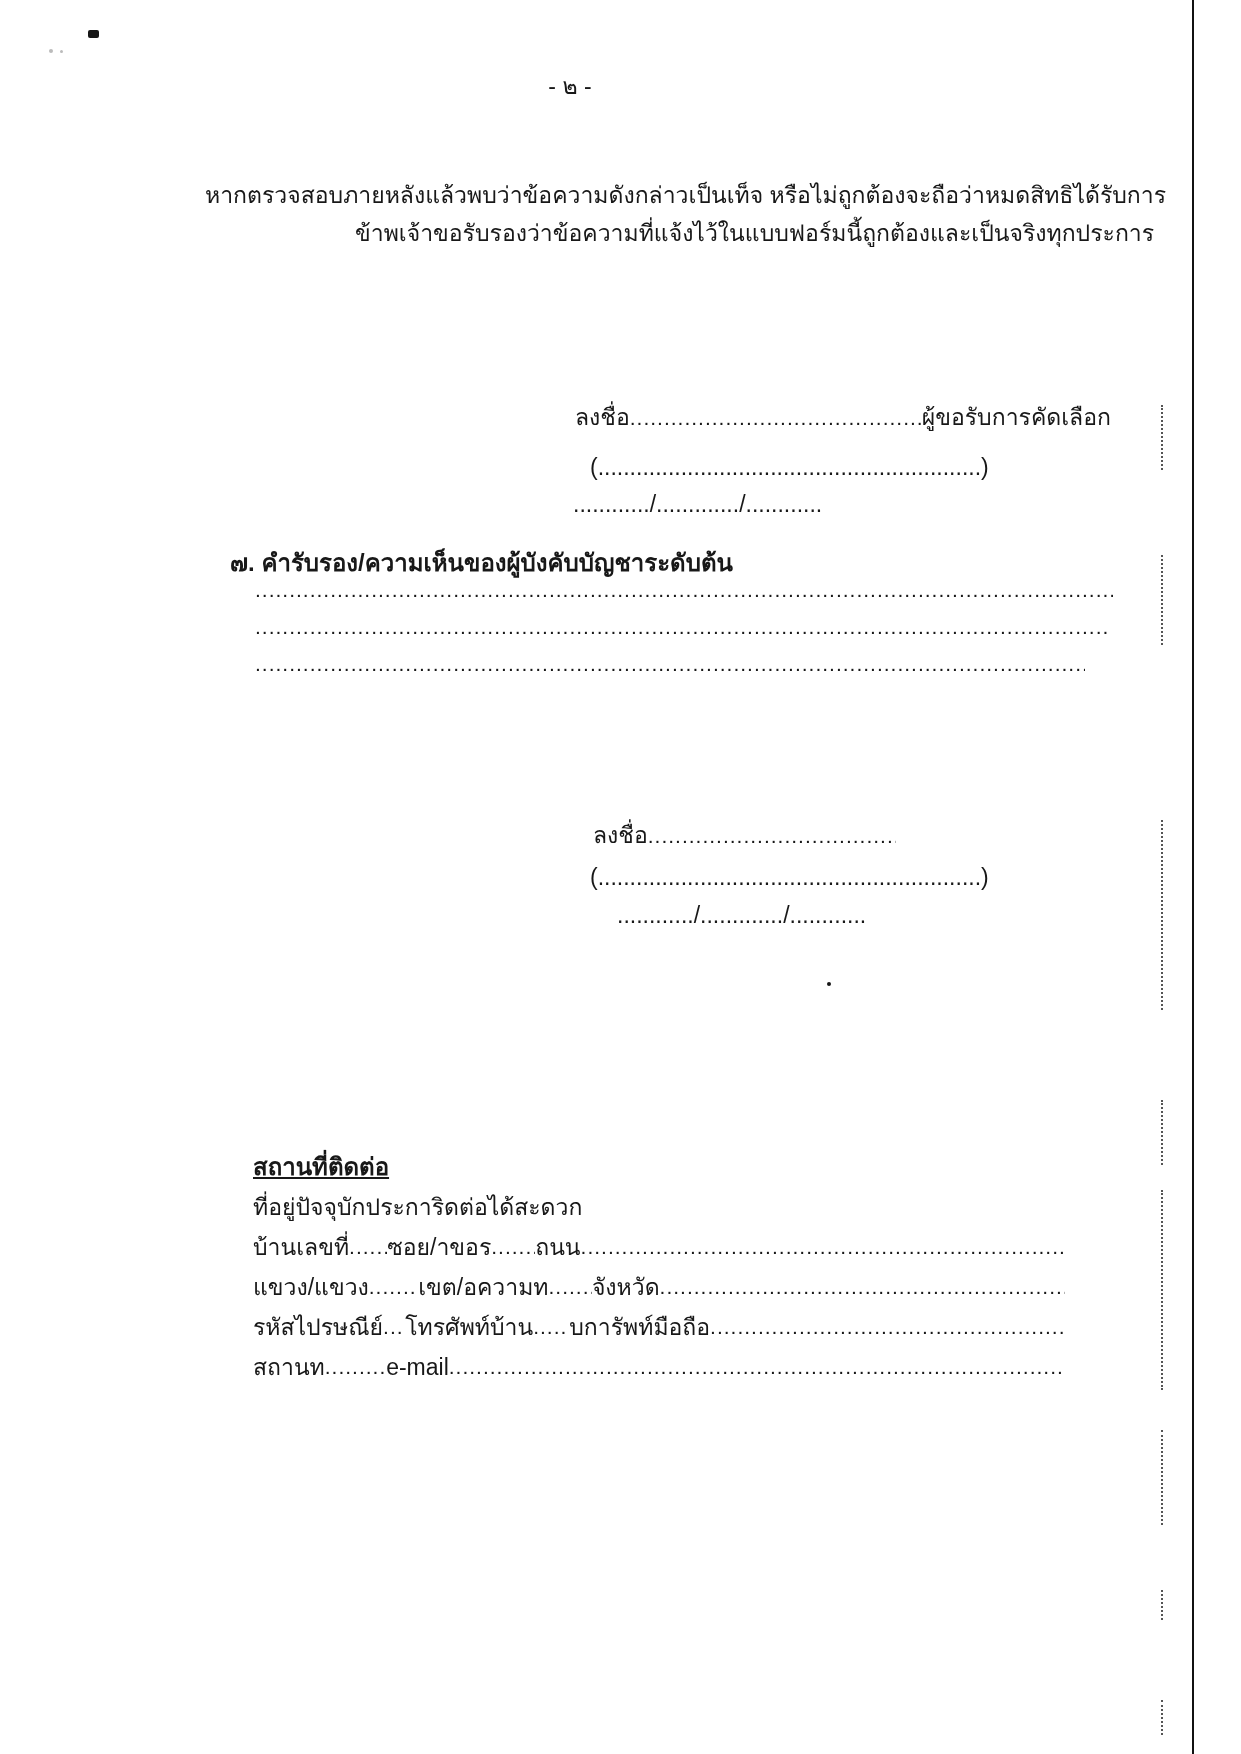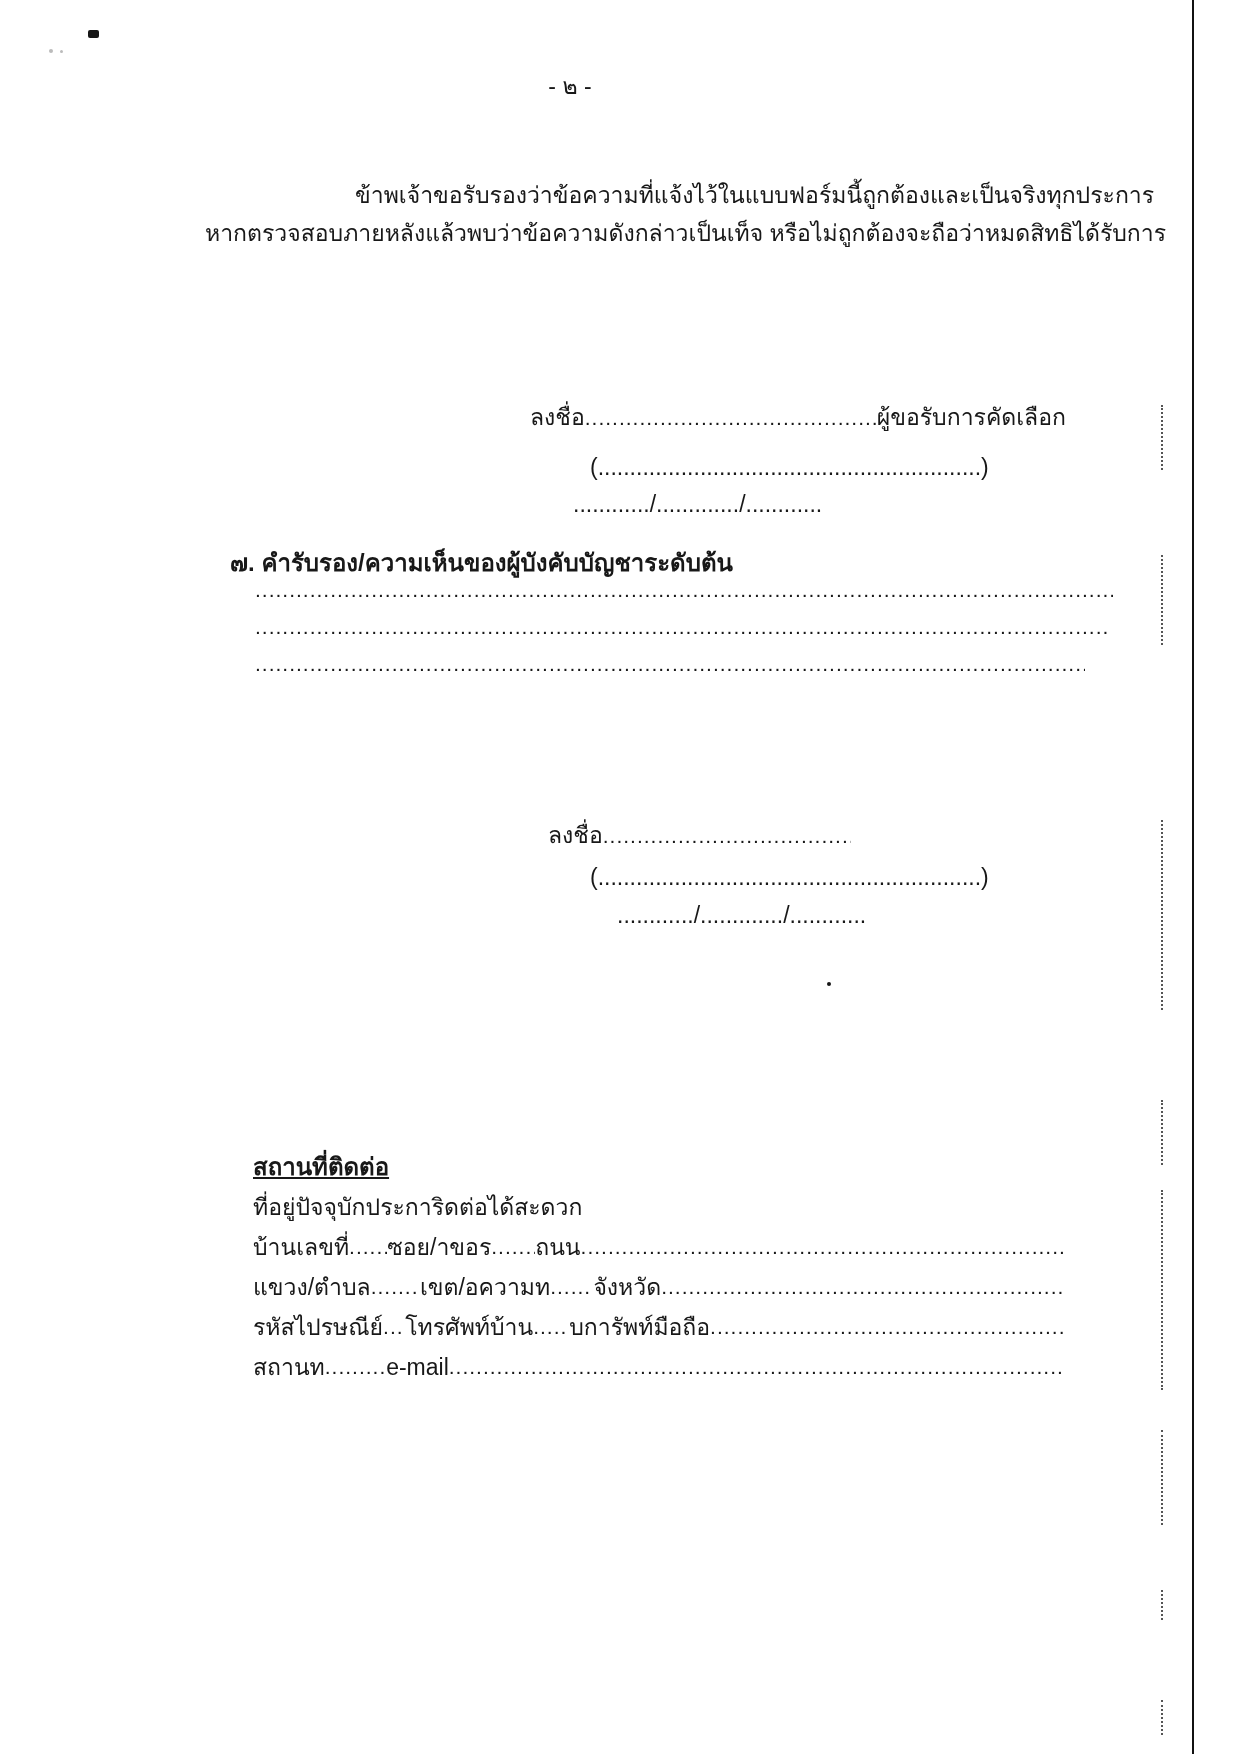--- a/index.html
+++ b/index.html
@@ -20,21 +20,21 @@
   .underline{text-decoration:underline;text-align:right;}
   .dots{
     display:inline-block;
     overflow:hidden;
     white-space:nowrap;
     vertical-align:baseline;
     letter-spacing:1px;
     font-size:21px;
   }
   .dotline{height:26px;overflow:hidden;}
-  .sigrow{display:flex;align-items:baseline;}
+  .sigrow{display:flex;align-items:baseline;margin-left:45px;}
   .contact-row{display:flex;align-items:flex-start;width:812px;}
   .contact-row .dots.fill{flex:1 1 auto;}
   
   .scan-line-solid{
     position:absolute;left:1192px;top:0;width:2px;height:1754px;
     background:#111;
   }
   .scan-dotted-seg{
     position:absolute;left:1161px;width:0;
     border-left:2px dotted #555;
@@ -58,22 +58,22 @@
   <div class="scan-dotted-seg" style="top:820px;height:190px;"></div>
   <div class="scan-dotted-seg" style="top:1100px;height:65px;"></div>
   <div class="scan-dotted-seg" style="top:1190px;height:200px;"></div>
   <div class="scan-dotted-seg" style="top:1430px;height:95px;"></div>
   <div class="scan-dotted-seg" style="top:1590px;height:30px;"></div>
   <div class="scan-dotted-seg" style="top:1700px;height:35px;"></div>
 
   <div class="abs pageno" style="left:513px;top:68px;width:114px;">- ๒ -</div>
 
   <div class="abs" style="left:205px;top:176px;">
+    <div class="para-line">หากตรวจสอบภายหลังแล้วพบว่าข้อความดังกล่าวเป็นเท็จ หรือไม่ถูกต้องจะถือว่าหมดสิทธิได้รับการ</div>
     <div class="para-line" style="padding-left:150px;">ข้าพเจ้าขอรับรองว่าข้อความที่แจ้งไว้ในแบบฟอร์มนี้ถูกต้องและเป็นจริงทุกประการ</div>
-    <div class="para-line">หากตรวจสอบภายหลังแล้วพบว่าข้อความดังกล่าวเป็นเท็จ หรือไม่ถูกต้องจะถือว่าหมดสิทธิได้รับการ</div>
   </div>
 
   <div class="abs sigrow t" style="left:530px;top:400px;">
     <span>ลงชื่อ</span>
       <span class="dots" style="width:292px;">........................................................................................................................................................................................................................</span>
       <span>ผู้ขอรับการคัดเลือก</span>
   </div>
   <div class="abs t" style="left:590px;top:450px;">(............................................................)</div>
   <div class="abs t" style="left:573px;top:487px;">............/............./............</div>
 
@@ -102,21 +102,21 @@
   <div class="abs contact-row t" style="left:253px;top:1230px;">
     <span>บ้านเลขที่</span>
       <span class="dots" style="width:116px;">........................................................................................................................................................................................................................</span>
       <span>ซอย/าขอร</span>
       <span class="dots" style="width:134px;">........................................................................................................................................................................................................................</span>
       <span>ถนน</span>
       <span class="dots fill">........................................................................................................................................................................................................................</span>
   </div>
 
   <div class="abs contact-row t" style="left:253px;top:1270px;">
-    <span>แขวง/ตำบล</span>
+    <span>แขวง/แขวง</span>
       <span class="dots" style="width:180px;">........................................................................................................................................................................................................................</span>
       <span>เขต/อความท</span>
       <span class="dots" style="width:158px;">........................................................................................................................................................................................................................</span>
       <span>จังหวัด</span>
       <span class="dots fill">........................................................................................................................................................................................................................</span>
   </div>
 
   <div class="abs contact-row t" style="left:253px;top:1310px;">
     <span>รหัสไปรษณีย์</span>
       <span class="dots" style="width:92px;">........................................................................................................................................................................................................................</span>

